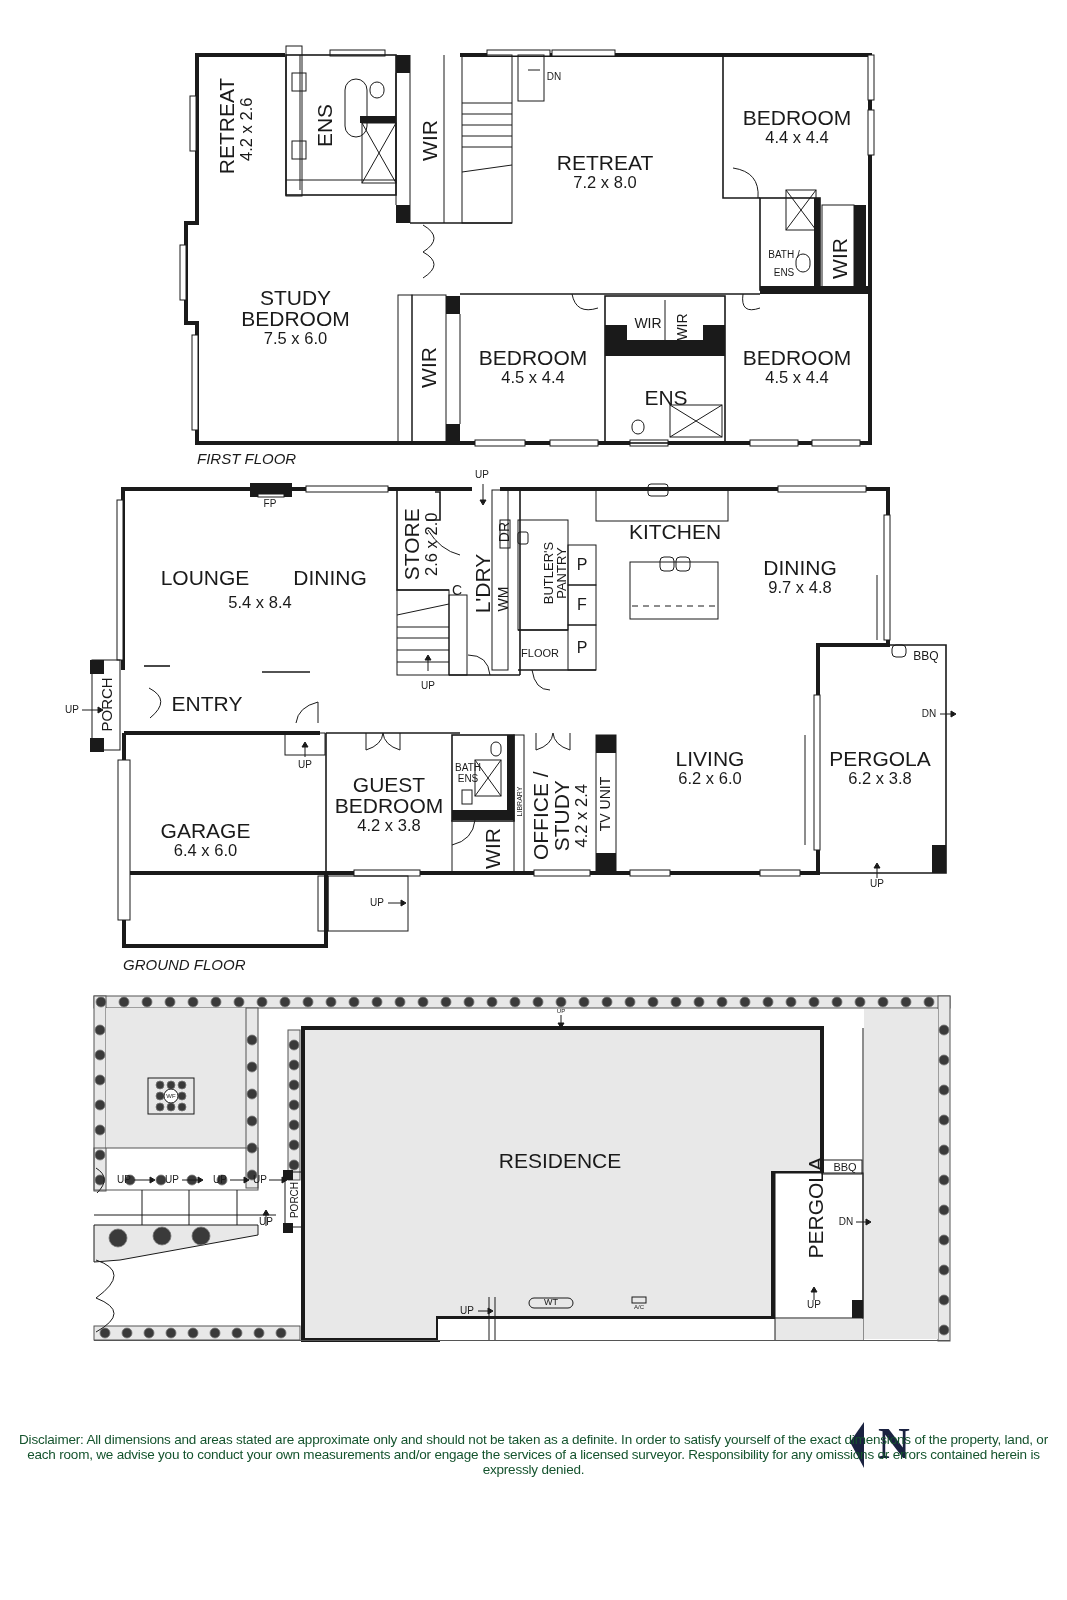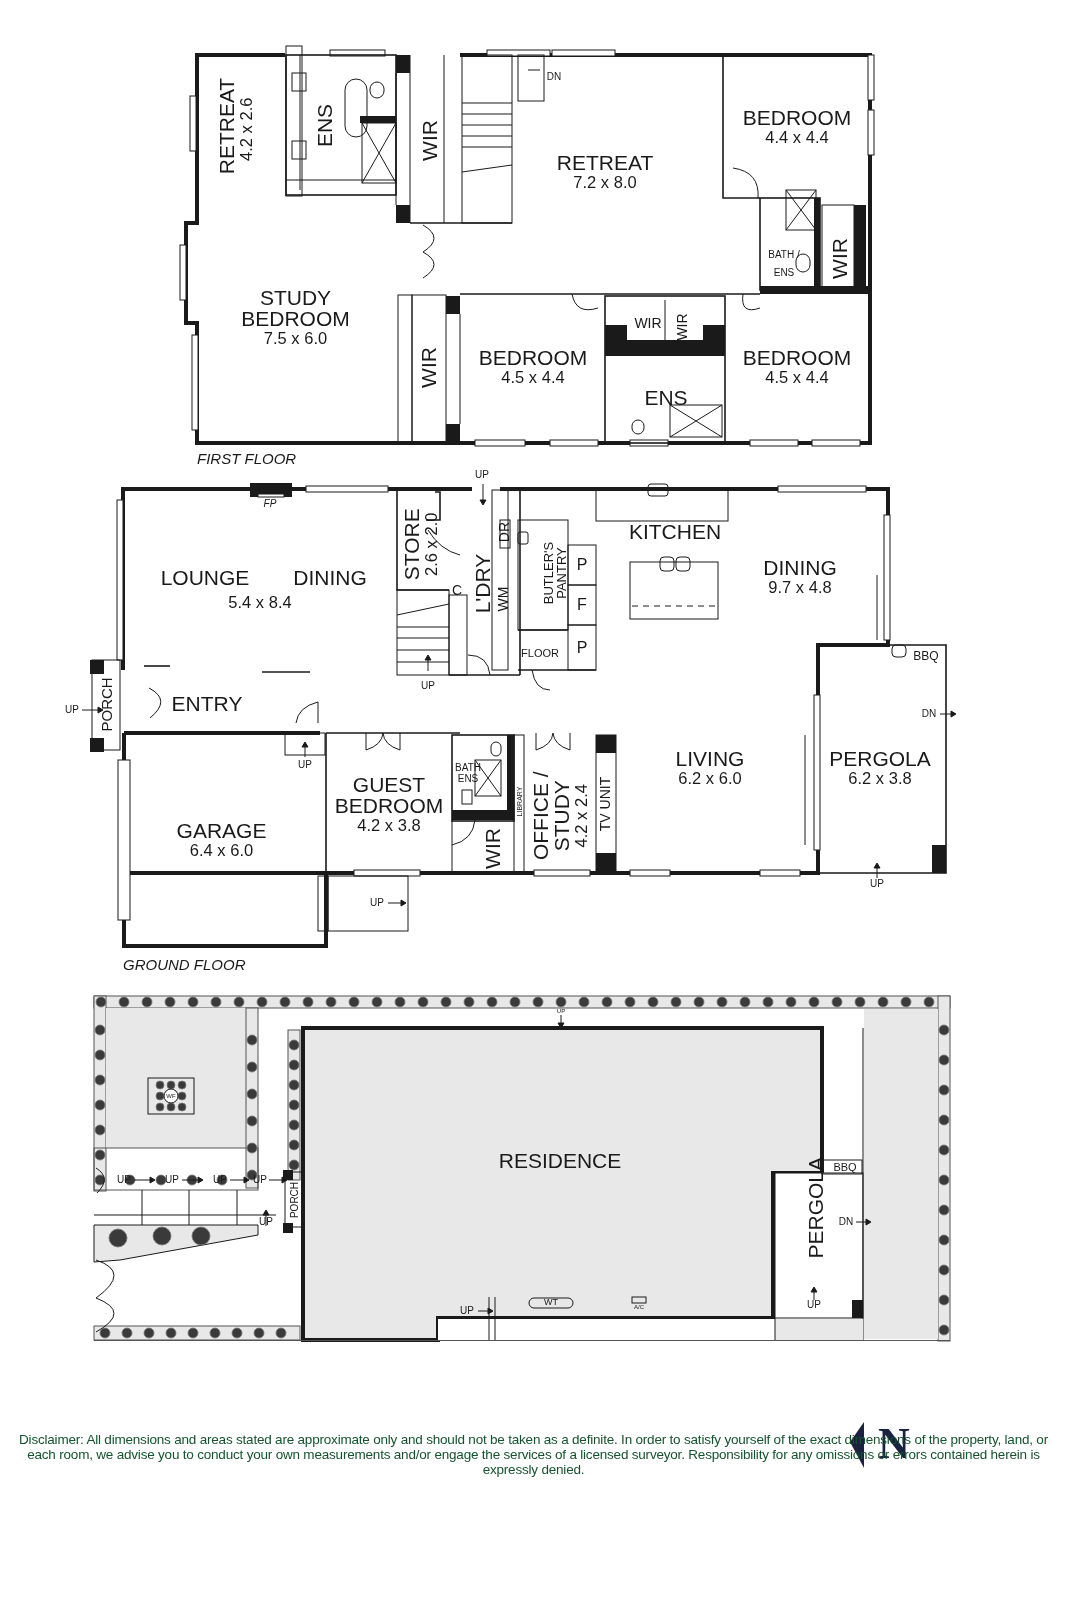--- a/index.html
+++ b/index.html
@@ -465,21 +465,21 @@
 </div>
 <div class="lbl" style="left:750px; top:557px; width:100px;">
   <span class="name">DINING</span>
   <span class="dim">9.7 x 4.8</span>
 </div>
 <div class="lbl" style="left:906px; top:650px; width:40px; font-size:12px;">BBQ</div>
 <div class="lbl rot" style="left:80px; top:698px; width:52px; font-size:15px;">PORCH</div>
 <div class="lbl" style="left:165px; top:693px; width:84px;">
   <span class="name">ENTRY</span>
 </div>
-<div class="lbl" style="left:164px; top:820px; width:115px;text-align:center;">
+<div class="lbl" style="left:148px; top:820px; width:115px;text-align:center;">
   <span class="name">GARAGE</span>
   <span class="dim">6.4 x 6.0</span>
 </div>
 <div class="lbl" style="left:325px; top:774px; width:128px;">
   <span class="name">GUEST</span>
   <span class="name">BEDROOM</span>
   <span class="dim">4.2 x 3.8</span>
 </div>
 <div class="lbl" style="left:453px; top:762px; width:30px; font-size:10px; line-height:11px;">
   <span style="display:block">BATH</span>
@@ -496,21 +496,21 @@
 </div>
 <div class="lbl rot" style="left:572px; top:797px; width:66px; font-size:14px;">TV UNIT</div>
 <div class="lbl" style="left:655px; top:748px; width:110px;">
   <span class="name">LIVING</span>
   <span class="dim">6.2 x 6.0</span>
 </div>
 <div class="lbl" style="left:820px; top:748px; width:120px;">
   <span class="name">PERGOLA</span>
   <span class="dim">6.2 x 3.8</span>
 </div>
-<div class="lbl sm" style="left:260px; top:499px; width:20px;font-style:italic;">FP</div>
+<div class="lbl sm" style="left:260px; top:499px; width:20px;">FP</div>
 <div class="lbl sm" style="left:62px; top:705px; width:20px;">UP</div>
 <div class="lbl sm" style="left:472px; top:470px; width:20px;">UP</div>
 <div class="lbl sm" style="left:418px; top:681px; width:20px;">UP</div>
 <div class="lbl sm" style="left:295px; top:760px; width:20px;">UP</div>
 <div class="lbl sm" style="left:367px; top:898px; width:20px;">UP</div>
 <div class="lbl sm" style="left:918px; top:709px; width:22px;">DN</div>
 <div class="lbl sm" style="left:867px; top:879px; width:20px;">UP</div>
 <div class="floor-title" style="left:123px; top:956px;">GROUND FLOOR</div>
 
 <div class="lbl" style="left:470px; top:1150px; width:180px;">

